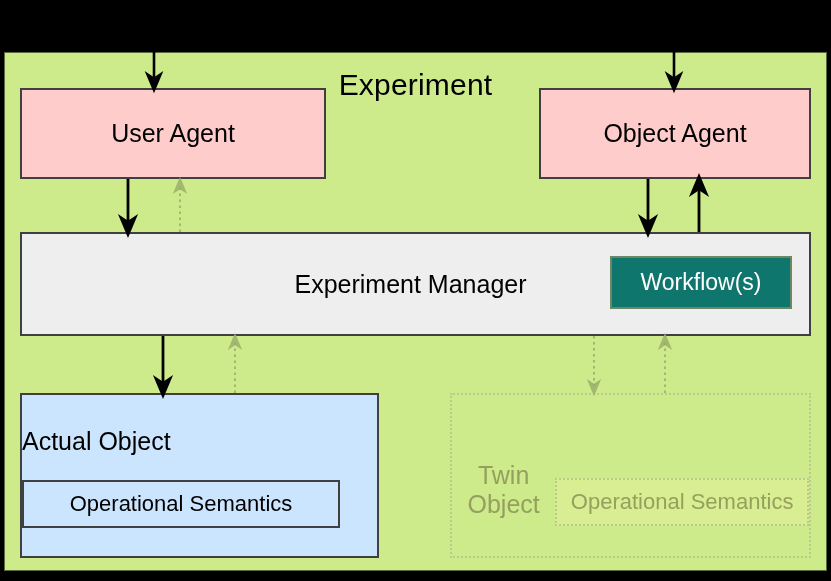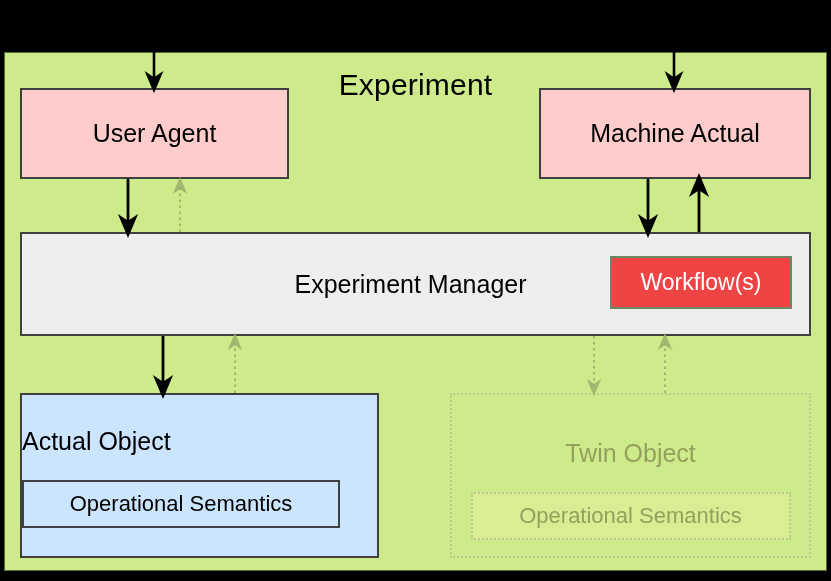--- a/index.html
+++ b/index.html
@@ -49,21 +49,21 @@
     text-align: center;
     color: #000000;
     line-height: 1.15;
   }
 
   .agent-box {
     background: #ffcccc;
     border: 2px solid #404040;
     font-size: 25px;
   }
-  #user-agent  { left: 20px;  top: 88px; width: 269px; height: 91px; }
+  #user-agent  { left: 20px;  top: 88px; width: 306px; height: 91px; }
   #machine-agent { left: 539px; top: 88px; width: 272px; height: 91px; }
 
   .manager-box {
     left: 20px;
     top: 232px;
     width: 791px;
     height: 104px;
     background: #eeeeee;
     border: 2px solid #404040;
     font-size: 25px;
@@ -84,21 +84,21 @@
     box-sizing: border-box;
   }
   .manager-line { display: block; }
 
   .workflow-box {
     position: absolute;
     left: 610px;
     top: 256px;
     width: 182px;
     height: 53px;
-    background: #ef4444;
+    background: #0f766e;
     border: 2px solid #6d8764;
     box-sizing: border-box;
     display: flex;
     align-items: center;
     justify-content: center;
     color: #ffffff;
     font-size: 23px;
   }
 
   .actual-object {
@@ -129,23 +129,23 @@
 
   .twin-object {
     left: 450px;
     top: 393px;
     width: 361px;
     height: 165px;
     background: transparent;
     border: 2px dotted #b9ca8d;
     font-size: 25px;
     color: #96a05e;
-    flex-direction: column;
-    align-items: center;
-    justify-content: center;
+    flex-direction: row;
+    align-items: center;
+    justify-content: flex-start;
     padding-top: 28px;
   }
   .twin-object .inner-box {
     margin-top: 24px;
     width: 320px;
     height: 48px;
     background: #d9ee92;
     border: 2px dotted #b9ca8d;
     box-sizing: border-box;
     display: flex;
@@ -172,21 +172,21 @@
 
   <div class="experiment-container"></div>
 
   <div class="experiment-title">Experiment</div>
 
   <div class="node agent-box" id="user-agent">
     <span>User Agent</span>
   </div>
 
   <div class="node agent-box" id="machine-agent">
-    <span>Machine Actual</span>
+    <span>Object Agent</span>
   </div>
 
   <div class="node manager-box">
     <div class="manager-text-wrap">
       <span class="manager-line">Experiment Manager</span>
     </div>
   </div>
 
   <div class="workflow-box">
     <span>Workflow(s)</span>

